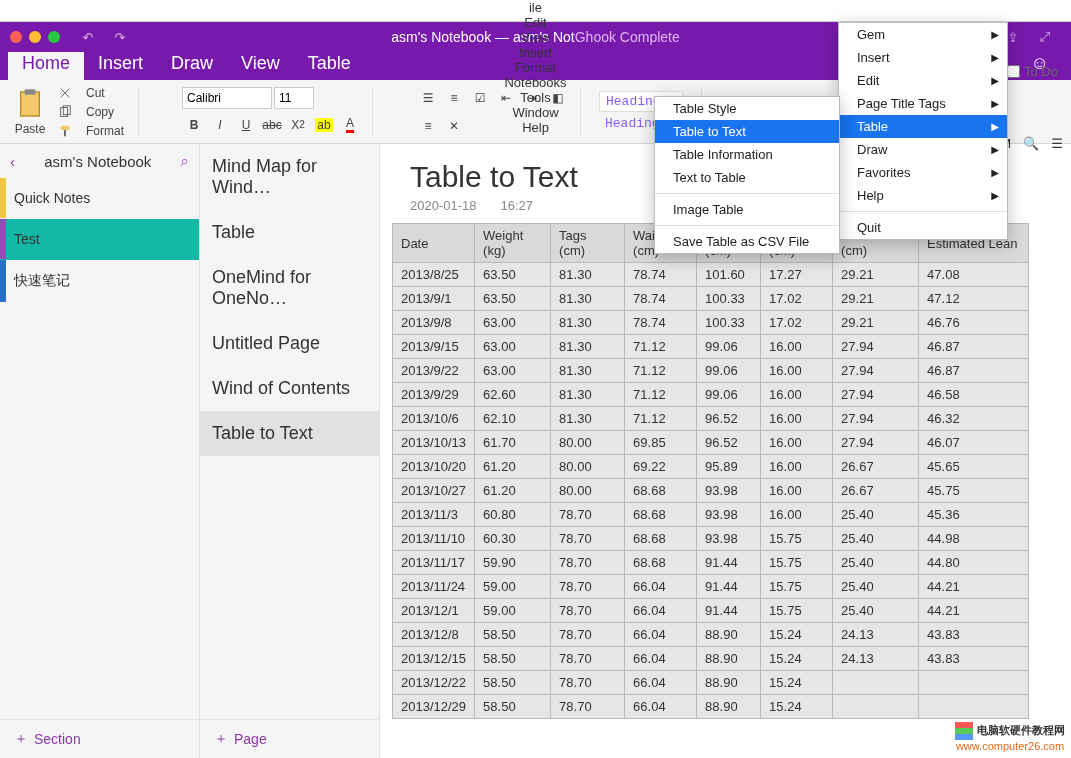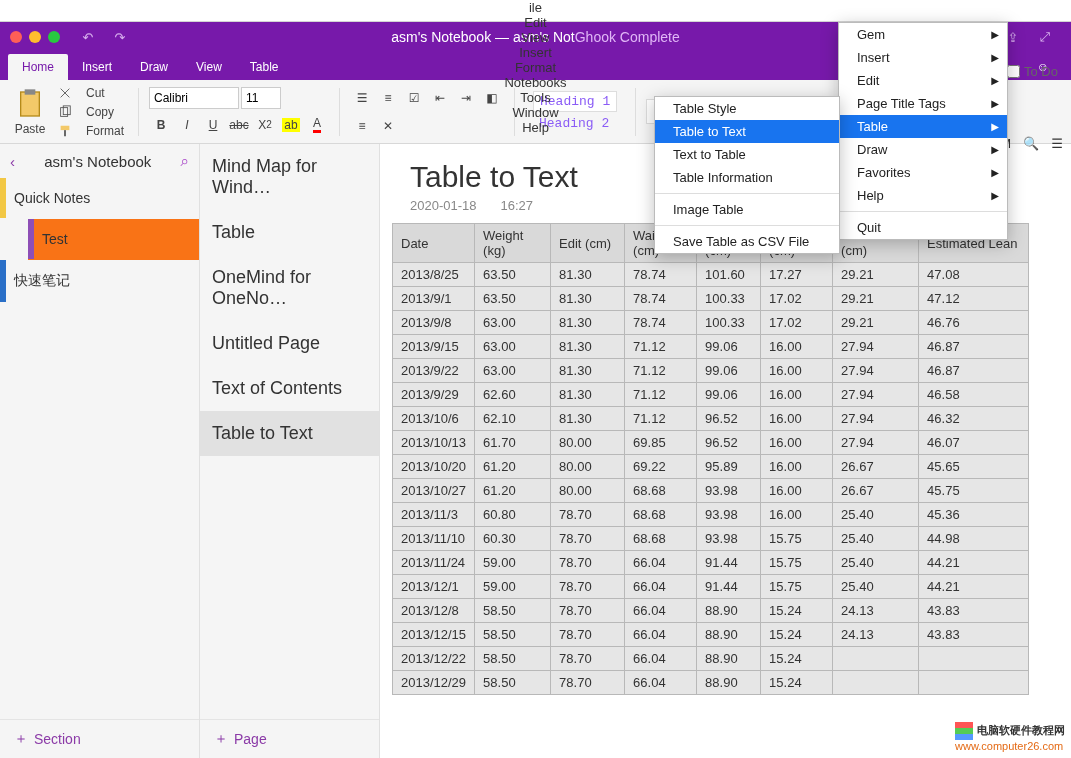--- a/index.html
+++ b/index.html
@@ -16,49 +16,49 @@
 .titlebar { height:30px; background:#7719AA; color:#fff; display:flex; align-items:center; padding:0 10px; position:relative; }
 .traffic { display:flex; gap:7px; margin-right:12px; }
 .traffic span { width:12px; height:12px; border-radius:50%; display:inline-block; }
 .tl-close{background:#ff5f57}.tl-min{background:#febc2e}.tl-max{background:#28c840}
 .titlebar .tbtn { width:24px; height:24px; display:flex; align-items:center; justify-content:center; color:#d8b0ee; margin:0 4px; cursor:default; }
 .titlebar .title { position:absolute; left:50%; transform:translateX(-50%); font-size:14px; color:#fff; }
 .titlebar .title .status { color:#e1b7f7;margin-top:45px; }
 
 
 .tabsbar { height:28px; background:#7719AA; display:flex; align-items:flex-end; padding:0 8px; }
-.tabsbar .tab { color:#fff; padding:6px 14px; font-size:12px; cursor:default; }
+.tabsbar .tab { color:#fff; padding:6px 14px; font-size:18px; cursor:default; }
 .tabsbar .tab.active { background:#F5F5F5; color:#7719AA; border-radius:2px 2px 0 0; }
 
 
 .ribbon { height:64px; background:#F5F5F5; border-bottom:1px solid #d8d8d8; display:flex; align-items:center; padding:4px 10px; gap:4px; font-size:12px; color:#444; }
 .ribbon .group { display:flex; flex-direction:column; align-items:center; gap:2px; padding:0 4px; }
 .ribbon .sep { width:1px; height:48px; background:#ddd; margin:0 6px; }
 .ribbon .stackbtn { display:flex; align-items:center; gap:14px; padding:2px 4px; font-size:12px; }
 .ribbon .stackbtn svg { width:14px; height:14px; }
 .ribbon select,.ribbon .selbtn { border:1px solid #ccc; background:#fff; font-size:12px; height:22px; padding:0 4px; }
 .ribbon .iconbtn { width:24px; height:24px; display:flex; align-items:center; justify-content:center; cursor:default; }
-.ribbon .toolrow { display:flex; align-items:flex-start; gap:2px; }
+.ribbon .toolrow { display:flex; align-items:flex-start; gap:2px;margin-left:33px; }
 .styles { display:flex; flex-direction:column; gap:2px; padding:4px 8px; }
 .styles div { color:#8b5cf6; font-size:13px; padding:2px 6px;font-family:Liberation Mono, monospace; }
 .styles div:first-child { background:#fff; border:1px solid #ddd; }
 
 
 .workarea { display:flex; height:calc(758px - 22px - 30px - 28px - 64px); }
 .sidebar { width:200px; background:#F5F5F5; border-right:1px solid #e0e0e0; display:flex; flex-direction:column; }
 .side-head { display:flex; align-items:center; padding:8px 10px; font-size:15px; color:#333; }
 .side-head .nbname { flex:1; text-align:center; }
 .side-head .srch { color:#a845c8; }
 .side-sections { flex:1; }
 .side-item { padding:12px 14px; font-size:14px; border-bottom:1px solid transparent; cursor:default; position:relative; }
 .side-item.quick::before,.side-item.test::before,.side-item.cn::before { content:''; position:absolute; left:0; top:0; bottom:0; width:6px; }
 .side-item.quick::before{background:#f2c744}
 .side-item.test::before{background:#8E4FB6}
 .side-item.cn::before{background:#2a6fc7}
-.side-item.active { background:#f97316;margin-left:28px; }
+.side-item.active { background:#14b8a6; }
 .side-foot { padding:10px 14px; color:#8b3aa7; font-size:14px; display:flex; align-items:center; gap:6px; border-top:1px solid #e4e4e4; }
 
 .pagelist { width:180px; background:#F5F5F5; border-right:1px solid #e0e0e0; display:flex; flex-direction:column; }
 .pagelist .pg { padding:12px 12px; font-size:18px; cursor:default; }
 .pagelist .pg.active { background:#E1E1E1; }
 .pagelist .foot { margin-top:auto; padding:10px 14px; color:#8b3aa7; font-size:14px; display:flex; align-items:center; gap:6px; border-top:1px solid #e4e4e4;}
 
 .content { flex:1; background:#fff; overflow:hidden; position:relative; }
 .page-title { margin:16px 0 4px 30px; font-size:30px; color:#333; font-weight:400; }
 .page-meta { margin:0 0 10px 30px; color:#888; font-size:13px; }
@@ -86,21 +86,21 @@
 .gem-menu { top:22px; left:838px; width:170px; }
 .table-menu { top:96px; left:654px; width:186px; }
 
 .todo-ghost { position:absolute; top:64px; right:4px; width:60px; font-size:13px; color:#666; display:flex; align-items:center; gap:4px;}
 .todo-ghost input{ accent-color:#d33; }
 
 .tag-row { display:flex; align-items:center; gap:6px; padding:4px 8px; border:1px solid #ddd; background:#fff; font-size:13px;}
 .tag-row input { accent-color:#d33; }
 .right-pane { display:flex; align-items:flex-start; gap:8px; }
 
-.watermark { position:absolute; right:6px; bottom:6px; font-size:11px; color:#e46a15; z-index:30; text-align:left; line-height:1.1;}
+.watermark { position:absolute; right:6px; bottom:6px; font-size:11px; color:#e46a15; z-index:30; text-align:center; line-height:1.1;}
 .watermark .cn { color:#333; font-weight:bold; }
 .watermark .flag { display:inline-block; width:18px; height:18px; background:linear-gradient(#f55 33%,#5c5 33% 66%,#59f 66%); margin-right:4px; vertical-align:middle;}
 
 svg { display:block; }
 </style>
 </head>
 <body>
 
 <div class="menubar">
   <span class="item">ile</span>
@@ -259,40 +259,40 @@
         <span>Section</span>
       </div>
   </div>
 
   <div class="pagelist">
     <div id="pages" style="flex:1">
         <div class="pg">Mind Map for Wind…</div>
         <div class="pg">Table</div>
         <div class="pg">OneMind for OneNo…</div>
         <div class="pg">Untitled Page</div>
-        <div class="pg">Text of Contents</div>
+        <div class="pg">Wind of Contents</div>
         <div class="pg active">Table to Text</div>
       </div>
     <div class="foot">
         <span style="color:#8b3aa7">＋</span>
         <span>Page</span>
       </div>
   </div>
 
   <div class="content">
     <h1 class="page-title">Table to Text</h1>
     <div class="page-meta">
       <span>2020-01-18</span><span>16:27</span>
     </div>
     <table class="datatable">
       <thead>
           <tr id="thead">
             <th>Date</th>
             <th>Weight (kg)</th>
-            <th>Edit (cm)</th>
+            <th>Tags (cm)</th>
             <th>Waist (cm)</th>
             <th>Hips (cm)</th>
             <th>Wrist (cm)</th>
             <th>Forearm (cm)</th>
             <th>Estimated Lean</th>
           </tr>
         </thead>
       <tbody id="tbody">
           <tr>
             <td>2013/8/25</td>
@@ -406,20 +406,30 @@
           </tr>
           <tr>
             <td>2013/11/10</td>
             <td>60.30</td>
             <td>78.70</td>
             <td>68.68</td>
             <td>93.98</td>
             <td>15.75</td>
             <td>25.40</td>
             <td>44.98</td>
+          </tr>
+          <tr>
+            <td>2013/11/17</td>
+            <td>59.90</td>
+            <td>78.70</td>
+            <td>68.68</td>
+            <td>91.44</td>
+            <td>15.75</td>
+            <td>25.40</td>
+            <td>44.80</td>
           </tr>
           <tr>
             <td>2013/11/24</td>
             <td>59.00</td>
             <td>78.70</td>
             <td>66.04</td>
             <td>91.44</td>
             <td>15.75</td>
             <td>25.40</td>
             <td>44.21</td>
@@ -488,22 +498,22 @@
     <div class="mi">Draw<span class="arrow">▶</span></div>
     <div class="mi">Favorites<span class="arrow">▶</span></div>
     <div class="mi">Help<span class="arrow">▶</span></div>
     <div class="sepline"></div>
     <div class="mi">Quit</div>
   </div>
 
 <div class="menu table-menu" id="tablemenu">
     <div class="mi">Table Style</div>
     <div class="mi hl">Table to Text</div>
+    <div class="mi">Table Information</div>
     <div class="mi">Text to Table</div>
-    <div class="mi">Table Information</div>
     <div class="sepline"></div>
     <div class="mi">Image Table</div>
     <div class="sepline"></div>
     <div class="mi">Save Table as CSV File</div>
   </div>
 
 <div class="watermark">
   <div><span class="flag"></span><span class="cn">电脑软硬件教程网</span></div>
   <div>www.computer26.com</div>
 </div>

